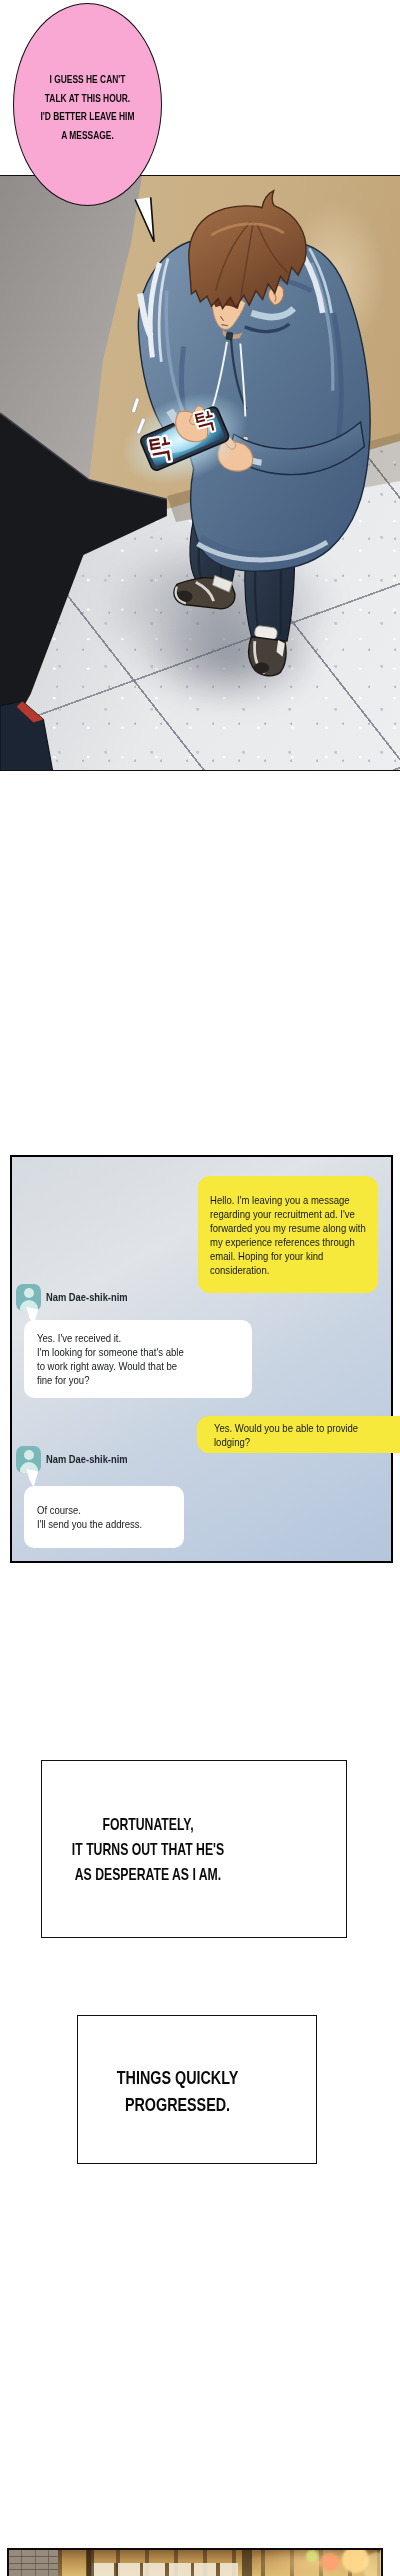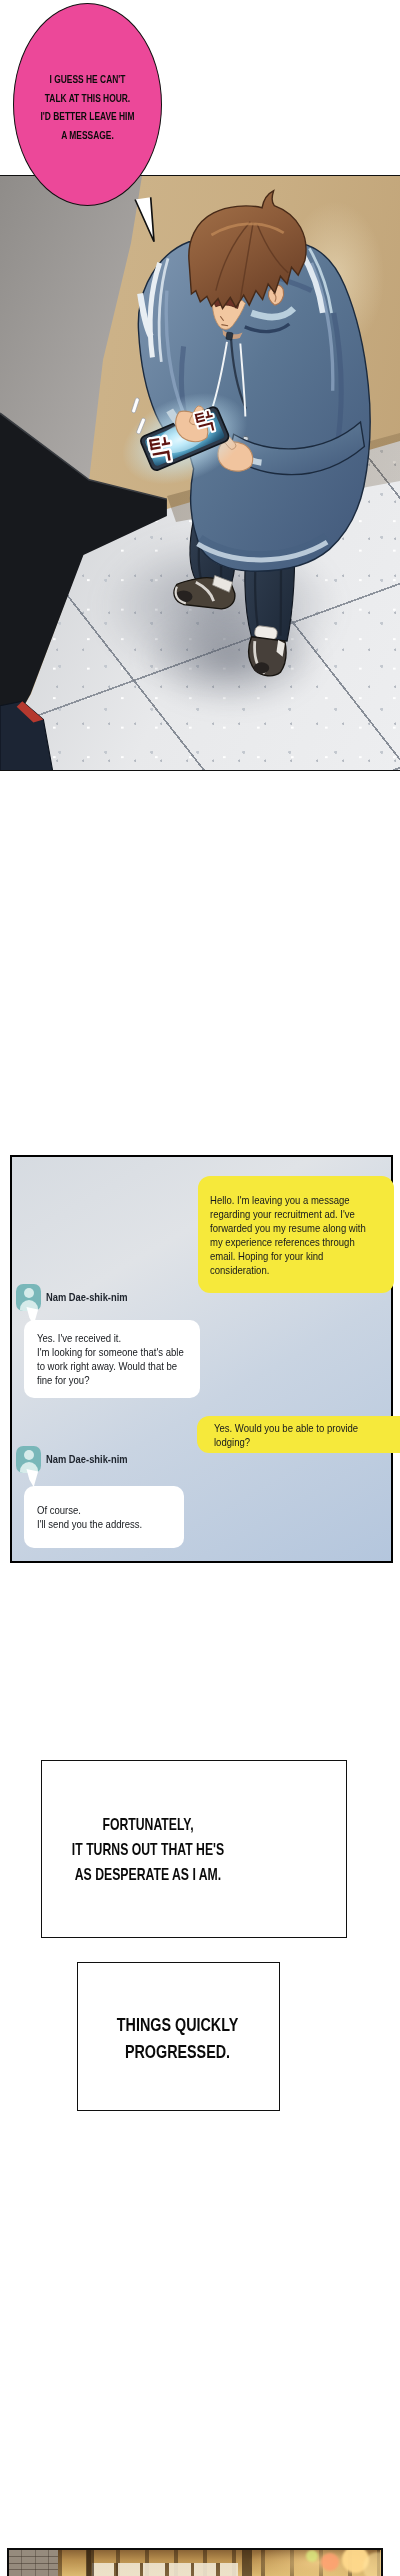--- a/index.html
+++ b/index.html
@@ -1,21 +1,21 @@
 <!DOCTYPE html>
 <html style="font-size:9px"><head>
 <meta charset="utf-8">
 <style>
   html,body{margin:0;padding:0;background:#ffffff;}
   .page{position:relative;width:400px;height:2576px;background:#ffffff;overflow:hidden;
         font-family:"Liberation Sans",sans-serif;}
   .abs{position:absolute;}
 
   
-  .speech-bubble{left:12.8px;top:3.3px;width:149px;height:203px;background:#ec4899;
+  .speech-bubble{left:12.8px;top:3.3px;width:149px;height:203px;background:#f9a8d4;
     border:1.7px solid #111;border-radius:50%;z-index:6;box-sizing:border-box;}
   .speech-text{position:absolute;left:0;right:0;top:66px;text-align:center;
     font-weight:bold;font-size:11.7px;line-height:18.4px;color:#0b0b0b;
     transform:scaleX(.72);transform-origin:50% 0;}
   .speech-tail{left:134px;top:196px;width:25.6px;height:47px;z-index:7;}
 
   
   .illus{left:0;top:175px;width:400px;height:596px;overflow:hidden;
     border-top:1.7px solid #101010;border-bottom:1.7px solid #101010;box-sizing:border-box;z-index:2;}
   .wall-tan{left:0;top:0;width:400px;height:596px;
@@ -44,41 +44,41 @@
     background:radial-gradient(closest-side,rgba(84,90,104,.5),rgba(84,90,104,0));filter:blur(9px);}
   .figure-svg{left:0;top:0;width:400px;height:596px;}
 
   
   .chat{left:10px;top:1155px;width:383px;height:408px;box-sizing:border-box;border:2.2px solid #000;
     background:linear-gradient(150deg,#d6dbe1 0%,#e0e3e7 28%,#c9d4e2 58%,#b4c6dd 100%);z-index:2;}
   .bubble{position:absolute;box-sizing:border-box;color:#15181c;font-size:10.6px;line-height:14px;}
   .bubble .tl{transform:scaleX(.9);transform-origin:0 50%;white-space:nowrap;}
   .b-sent{background:#f6e93b;border-radius:12.2px;}
   .b-recv{background:#ffffff;border-radius:10px;}
-  .by1{left:186px;top:19px;width:196px;height:117px;padding:16.7px 10px 0 11.7px;}
-  .bw1{left:11.7px;top:163px;width:176px;height:78px;padding:10.6px 11px 0 13.4px;}
+  .by1{left:186px;top:19px;width:180px;height:117px;padding:16.7px 10px 0 11.7px;}
+  .bw1{left:11.7px;top:163px;width:228px;height:78px;padding:10.6px 11px 0 13.4px;}
   .by2{left:185px;top:259px;width:222px;height:37px;padding:5px 10px 0 16.7px;}
   .bw2{left:11.7px;top:329px;width:160px;height:62px;padding:16.7px 11px 0 13.4px;}
   .avatar{position:absolute;width:25.6px;height:27px;background:#79b7b9;border-radius:7.2px;overflow:hidden;}
   .av1{left:3.9px;top:127px;} .av2{left:3.9px;top:289px;}
   .avatar::before{content:"";position:absolute;left:7.8px;top:3.9px;width:10px;height:10px;border-radius:50%;
     background:#d6ebea;}
   .avatar::after{content:"";position:absolute;left:3.9px;top:15.6px;width:18px;height:12.2px;
     border-radius:9px 9px 0 0;background:#d6ebea;}
   .chat-name{position:absolute;font-size:11px;font-weight:bold;color:#1c222b;
     transform:scaleX(.85);transform-origin:0 50%;white-space:nowrap;}
   .nm1{left:34px;top:134px;} .nm2{left:34px;top:296px;}
   .tail-recv{position:absolute;width:13.4px;height:18px;background:#ffffff;
     clip-path:polygon(8% 0,95% 14%,62% 100%,30% 60%);}
   .tw1{left:13.4px;top:150px;} .tw2{left:13.4px;top:312px;}
 
   
   .caption{position:absolute;box-sizing:border-box;background:#fff;border:1.7px solid #101010;z-index:2;margin-top:44px;}
   .cap1{left:41px;top:1716px;width:306px;height:178px;}
-  .cap2{left:77px;top:1918px;width:203px;height:149px;}
+  .cap2{left:77px;top:1971px;width:240px;height:149px;}
   .cap-text{position:absolute;text-align:center;font-weight:bold;color:#0a0a0a;}
   .ct1{left:0;top:51px;width:212px;font-size:17px;line-height:25px;transform:scaleX(.72);transform-origin:50% 0;}
   .ct2{left:0;top:48px;width:199px;font-size:18.4px;line-height:27px;transform:scaleX(.78);transform-origin:50% 0;}
 
   
   .bottom-panel{left:6.7px;top:2548px;width:376px;height:28px;box-sizing:border-box;
     border:2.2px solid #0b0b0b;border-bottom:none;overflow:hidden;z-index:2;background:#caa05c;}
   .bp-brick{left:0;top:0;width:49px;height:26px;background:
      repeating-linear-gradient(0deg,rgba(0,0,0,0) 0 5.6px,rgba(62,52,42,.5) 5.6px 6.7px),
      repeating-linear-gradient(90deg,rgba(0,0,0,0) 0 12.2px,rgba(62,52,42,.4) 12.2px 13.4px),#968b7d;}

